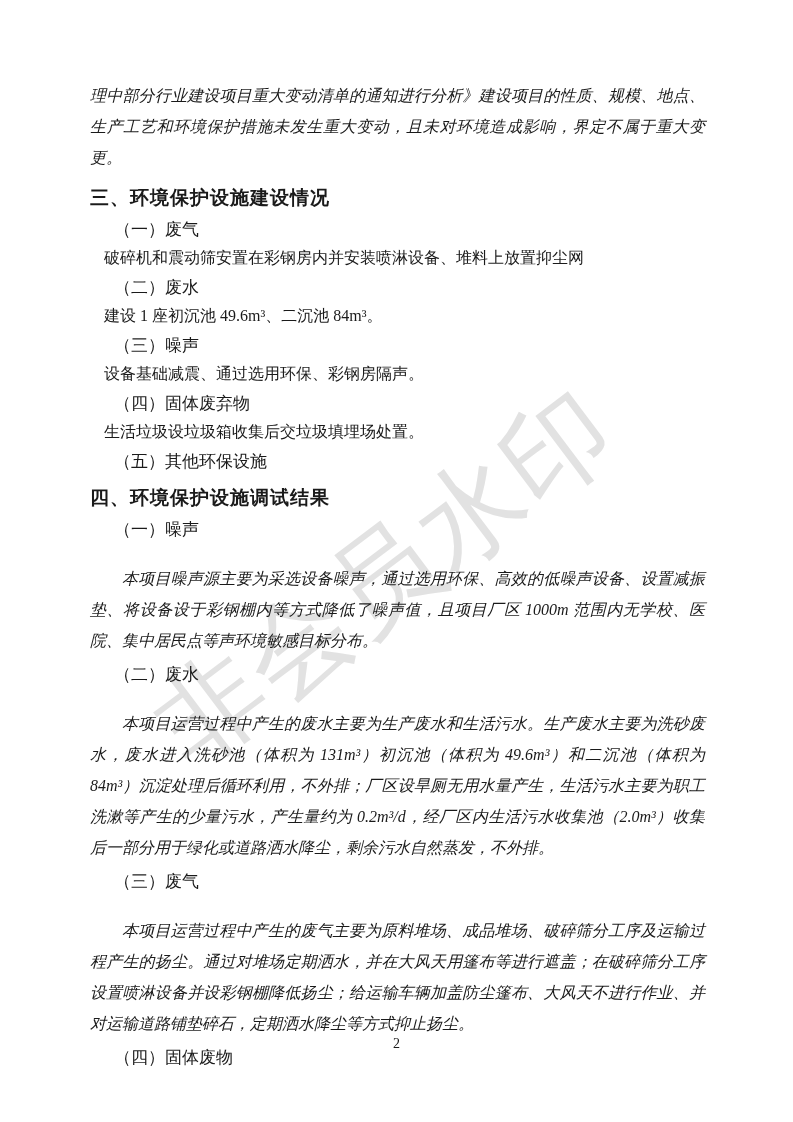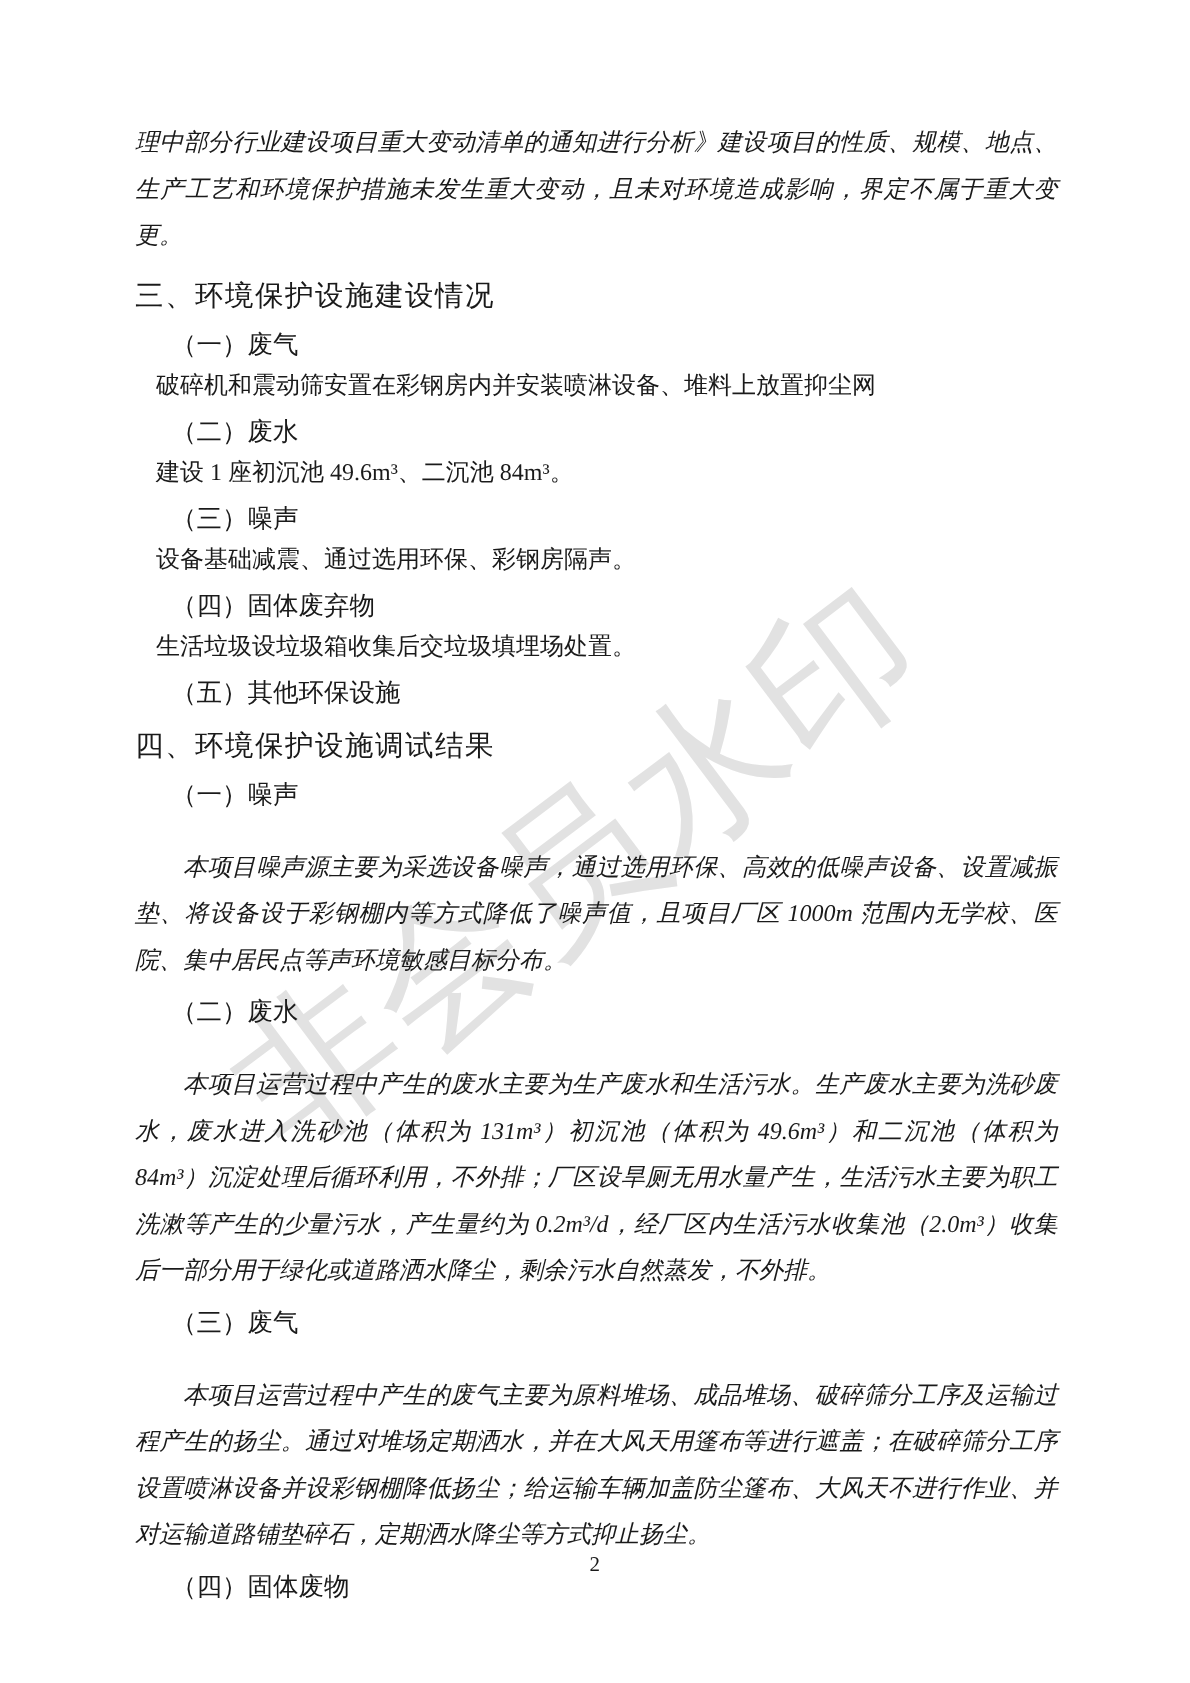--- a/index.html
+++ b/index.html
@@ -43,21 +43,21 @@
   }
   .para.cont-from-prev {
     text-indent: 0;
   }
   .para.indent2 {
     text-indent: 2em;
   }
   .h1 {
     margin: 12px 0 0 0;
     font-size: 19px;
-    font-weight: normal;
+    font-weight: bold;
     line-height: 26px;
     letter-spacing: 1px;
   }
   .h2 {
     margin: 8px 0 0 0;
     padding-left: 24px;
     font-size: 17px;
     font-weight: normal;
     line-height: 22px;
   }

